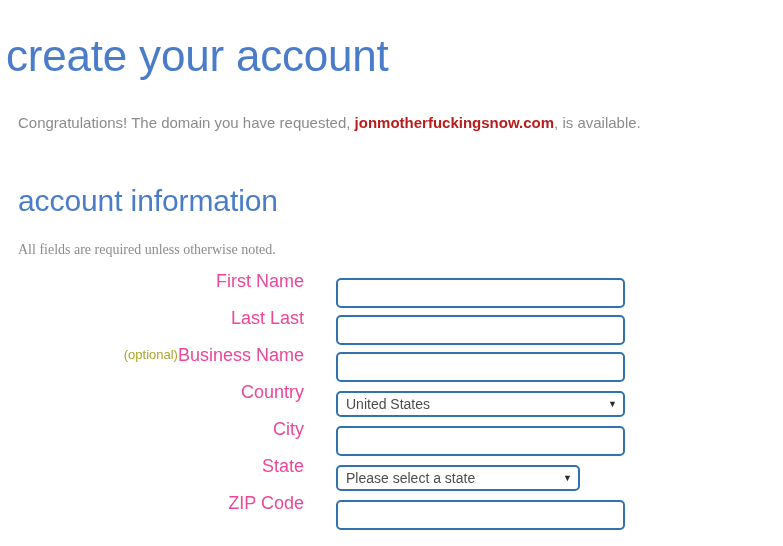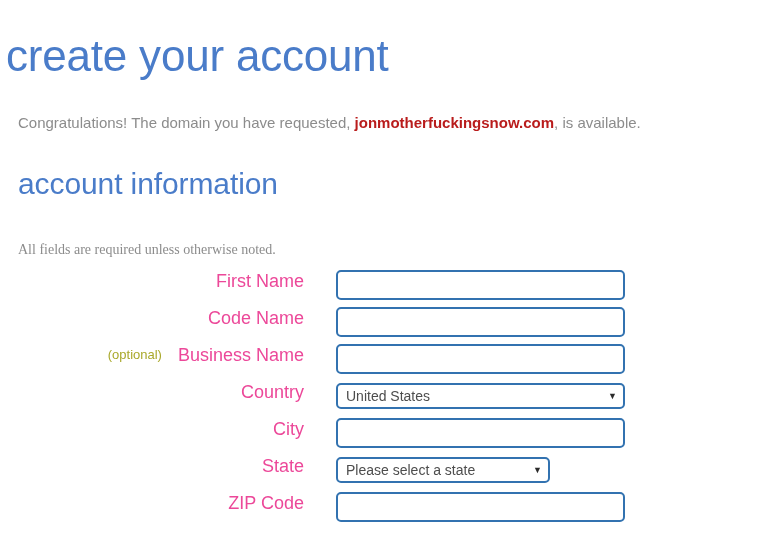--- a/index.html
+++ b/index.html
@@ -49,21 +49,21 @@
     white-space: nowrap;
   }
   .lede .domain {
     color: #b91c1c;
     font-weight: 600;
   }
 
   .section-title {
     position: absolute;
     left: 18px;
-    top: 165px;
+    top: 182px;
     font-size: 30px;
     line-height: 38px;
     font-weight: 300;
     letter-spacing: -0.1px;
     color: #4a7cc9;
     white-space: nowrap;
   }
 
   .section-note {
     position: absolute;
@@ -108,27 +108,27 @@
     line-height: 22px;
     font-weight: 300;
     color: #ec4899;
   }
 
   .optional-tag {
     font-size: 13px;
     line-height: 22px;
     font-weight: 300;
     color: #a9a82a;
-    margin-right: 16px;
+    margin-right: 0;
   }
 
   .control-cell {
     position: absolute;
     left: 328px;
-    top: 4px;
+    top: 12px;
     height: 34px;
     display: flex;
     align-items: center;
     padding-left: 8px;
   }
 
   .text-input {
     box-sizing: border-box;
     width: 289px;
     height: 30px;
@@ -149,21 +149,21 @@
     border: 2px solid #3272b0;
     border-radius: 5px;
     background: #ffffff;
     padding: 0 6px 0 8px;
     display: flex;
     align-items: center;
     justify-content: space-between;
     cursor: default;
   }
   .select-box.wide  { width: 289px; }
-  .select-box.state { width: 214px; }
+  .select-box.state { width: 244px; }
 
   .select-value {
     font-family: "Liberation Sans", sans-serif;
     font-size: 14px;
     line-height: 16px;
     color: #4d4d4d;
     white-space: nowrap;
     overflow: hidden;
   }
 
@@ -194,21 +194,21 @@
       <div class="form-row">
         <div class="label-cell">
           <span class="field-label">First Name</span>
         </div>
         <div class="control-cell">
           <input type="text" class="text-input" placeholder="" style="">
         </div>
       </div>
       <div class="form-row">
         <div class="label-cell">
-          <span class="field-label">Code Name</span>
+          <span class="field-label">Last Last</span>
         </div>
         <div class="control-cell">
           <input type="text" class="text-input" placeholder="" style="">
         </div>
       </div>
       <div class="form-row">
         <div class="label-cell">
           <span class="optional-tag">(optional)</span>
           <span class="field-label">Business Name</span>
         </div>

